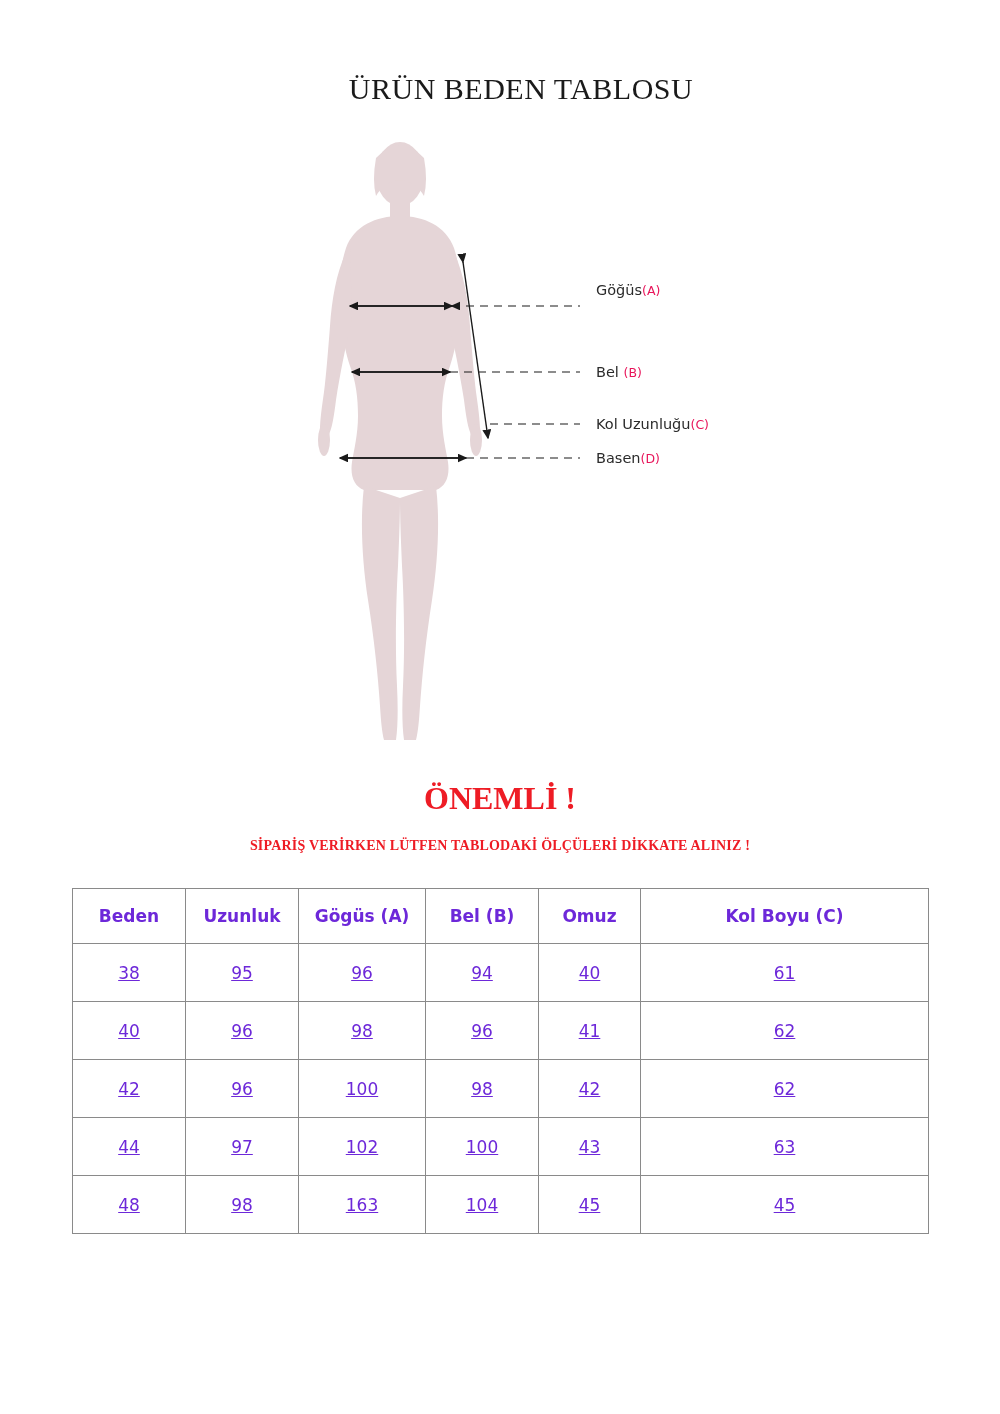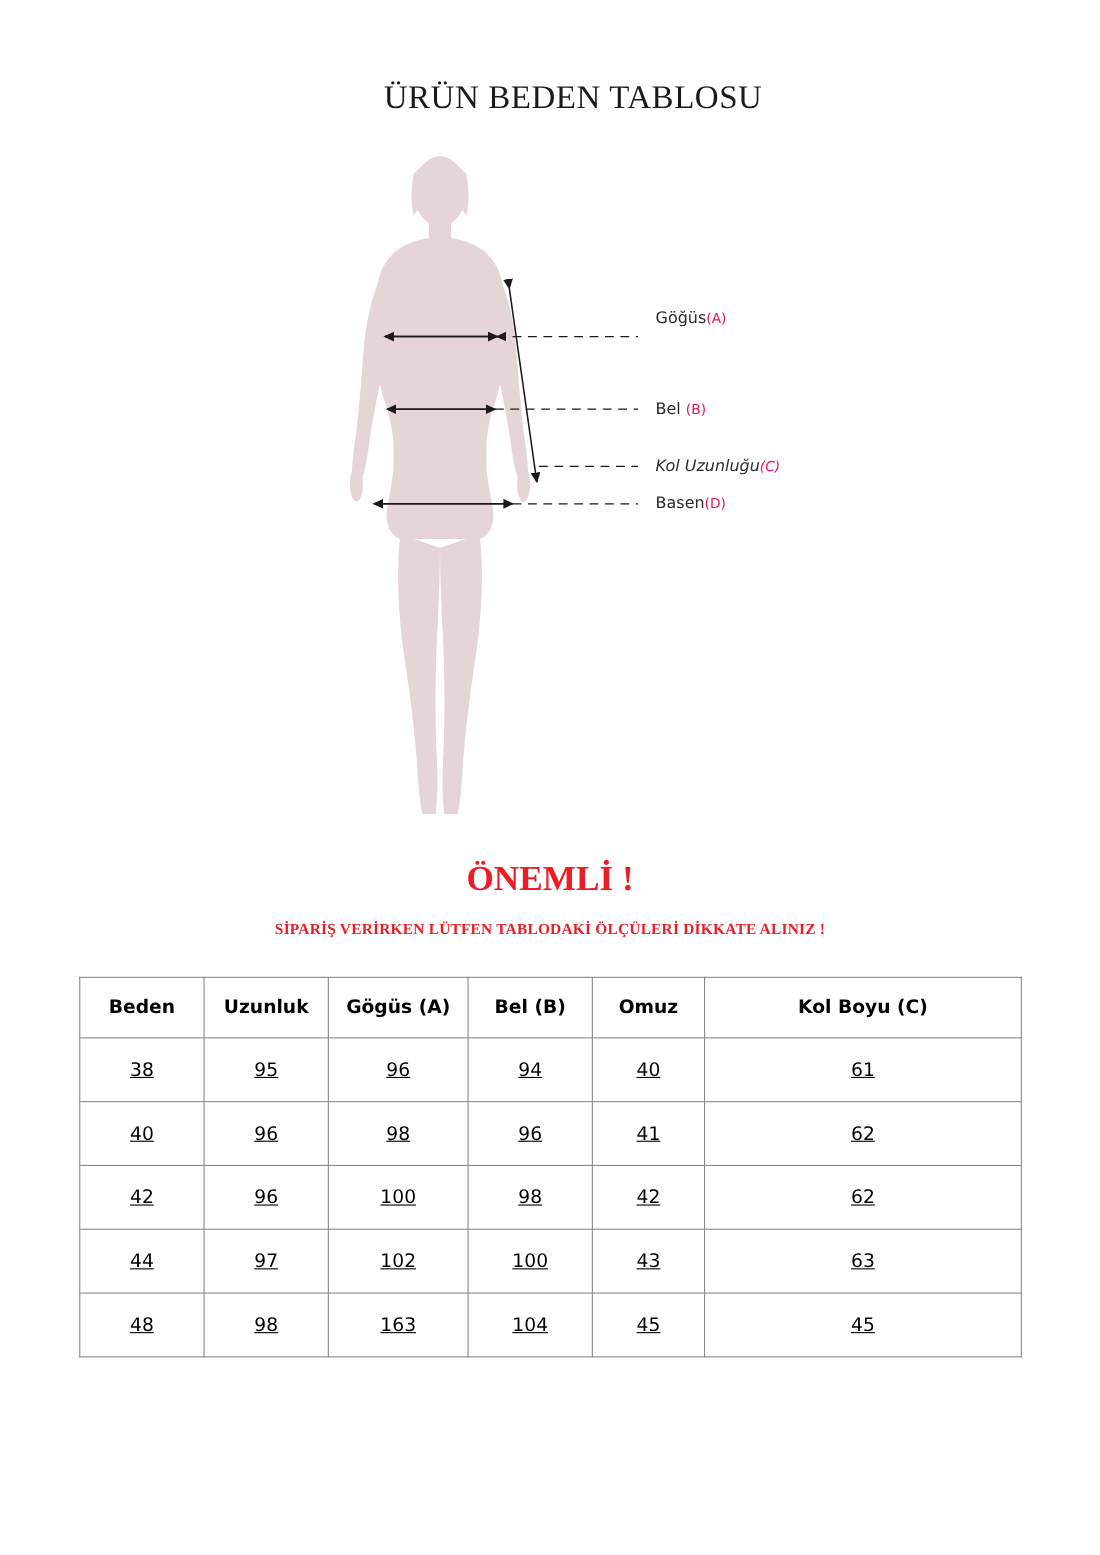--- a/index.html
+++ b/index.html
@@ -107,21 +107,21 @@
     left: 72px;
     width: 856px;
     border-collapse: collapse;
     table-layout: fixed;
   }
   .size-table th,
   .size-table td {
     border: 1px solid #8a8a8a;
     text-align: center;
     font-family: "DejaVu Sans", sans-serif;
-    color: #000000;
+    color: #6d28d9;
   }
   .size-table th {
     height: 52px;
     font-size: 17px;
     font-weight: bold;
   }
   .size-table td {
     height: 55px;
     font-size: 17px;
     font-weight: normal;
@@ -212,21 +212,21 @@
     </svg>
 
     <div class="callout-label" style="left:596px; top:152px;">
       <span>Göğüs</span><span class="code">(A)</span>
     </div>
 
     <div class="callout-label" style="left:596px; top:234px;">
       <span>Bel </span><span class="code">(B)</span>
     </div>
 
-    <div class="callout-label" style="left:596px; top:286px;font-style:italic;">
+    <div class="callout-label" style="left:596px; top:286px;">
       <span>Kol Uzunluğu</span><span class="code">(C)</span>
     </div>
 
     <div class="callout-label" style="left:596px; top:320px;">
       <span>Basen</span><span class="code">(D)</span>
     </div>
 
   </div>
 
   <div class="important">ÖNEMLİ !</div>

